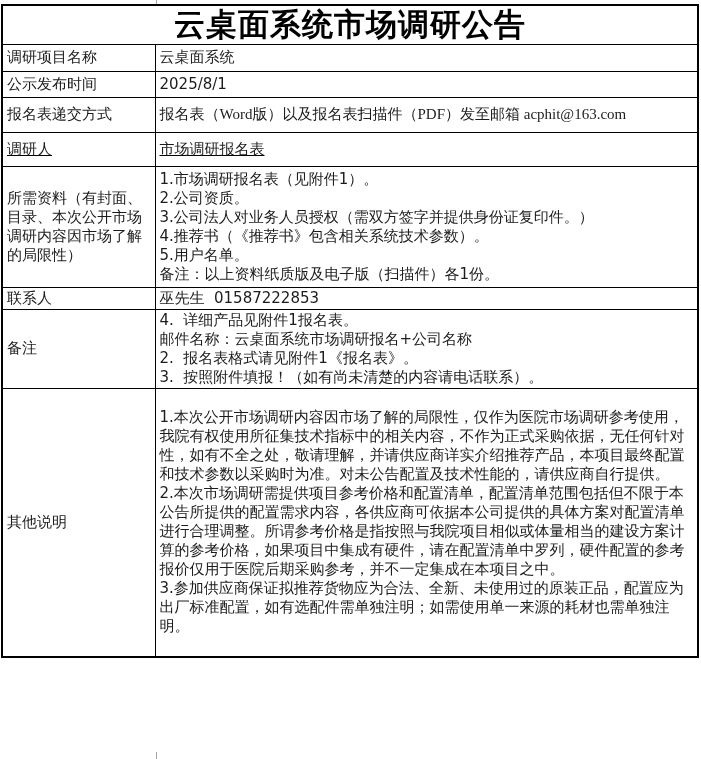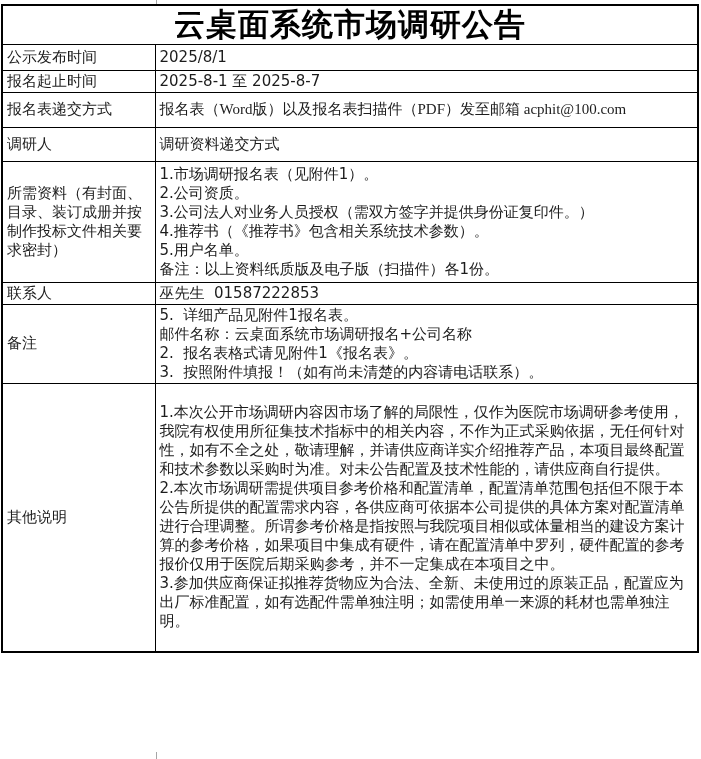--- a/index.html
+++ b/index.html
@@ -38,21 +38,21 @@
     letter-spacing:1px;
     line-height:37px;
     padding:0;
   }
   tr.rt{height:39px;}
   tr.r0{height:27px;}
   tr.r1{height:26px;}
   tr.r2{height:22px;}
   tr.r3{height:36px;}
   tr.r4{height:35px;font-family:Liberation Serif, serif;}
-  tr.r5{height:34px;}
+  tr.r5{height:34px;text-decoration:underline;}
   tr.r6{height:121px;}
   tr.r7{height:42px;}
   tr.r8{height:20px;margin-left:12px;}
   tr.r9{height:77px;}
   tr.r10{height:269px;}
   .tick{position:absolute;left:156px;width:1px;background:#a6a6a6;}
   .tick-top{top:0;height:4px;}
   .tick-bottom{top:752px;height:7px;}
 </style>
 </head>
@@ -64,52 +64,52 @@
 
   <table class="ann">
     <colgroup>
       <col style="width:153px">
       <col>
     </colgroup>
     <tbody>
       <tr class="rt">
         <td class="title-cell" colspan="2">云桌面系统市场调研公告</td>
       </tr>
+      <tr class="r0">
+        <td class="lbl">调研项目名称</td>
+        <td class="val">云桌面系统</td>
+      </tr>
       <tr class="r1">
         <td class="lbl">公示发布时间</td>
         <td class="val">2025/8/1</td>
       </tr>
-      <tr class="r2">
-        <td class="lbl">报名起止时间</td>
-        <td class="val">2025-8-1 至 2025-8-7</td>
-      </tr>
       <tr class="r4">
         <td class="lbl">报名表递交方式</td>
-        <td class="val">报名表（Word版）以及报名表扫描件（PDF）发至邮箱 acphit@100.com</td>
+        <td class="val">报名表（Word版）以及报名表扫描件（PDF）发至邮箱 acphit@163.com</td>
       </tr>
       <tr class="r5">
         <td class="lbl">调研人</td>
-        <td class="val">调研资料递交方式</td>
+        <td class="val">市场调研报名表</td>
       </tr>
       <tr class="r6">
-        <td class="lbl">所需资料（有封面、目录、装订成册并按制作投标文件相关要求密封）</td>
+        <td class="lbl">所需资料（有封面、目录、本次公开市场调研内容因市场了解的局限性）</td>
         <td class="val">1.市场调研报名表（见附件1）。
 2.公司资质。
 3.公司法人对业务人员授权（需双方签字并提供身份证复印件。）
 4.推荐书（《推荐书》包含相关系统技术参数）。
 5.用户名单。
 备注：以上资料纸质版及电子版（扫描件）各1份。</td>
       </tr>
       <tr class="r8">
         <td class="lbl">联系人</td>
         <td class="val">巫先生  01587222853</td>
       </tr>
       <tr class="r9">
         <td class="lbl">备注</td>
-        <td class="val">5.  详细产品见附件1报名表。
+        <td class="val">4.  详细产品见附件1报名表。
 邮件名称：云桌面系统市场调研报名+公司名称
 2.  报名表格式请见附件1《报名表》。
 3.  按照附件填报！（如有尚未清楚的内容请电话联系）。</td>
       </tr>
       <tr class="r10">
         <td class="lbl">其他说明</td>
         <td class="val">1.本次公开市场调研内容因市场了解的局限性，仅作为医院市场调研参考使用，我院有权使用所征集技术指标中的相关内容，不作为正式采购依据，无任何针对性，如有不全之处，敬请理解，并请供应商详实介绍推荐产品，本项目最终配置和技术参数以采购时为准。对未公告配置及技术性能的，请供应商自行提供。
 2.本次市场调研需提供项目参考价格和配置清单，配置清单范围包括但不限于本公告所提供的配置需求内容，各供应商可依据本公司提供的具体方案对配置清单进行合理调整。所谓参考价格是指按照与我院项目相似或体量相当的建设方案计算的参考价格，如果项目中集成有硬件，请在配置清单中罗列，硬件配置的参考报价仅用于医院后期采购参考，并不一定集成在本项目之中。
 3.参加供应商保证拟推荐货物应为合法、全新、未使用过的原装正品，配置应为出厂标准配置，如有选配件需单独注明；如需使用单一来源的耗材也需单独注明。</td>
       </tr>

